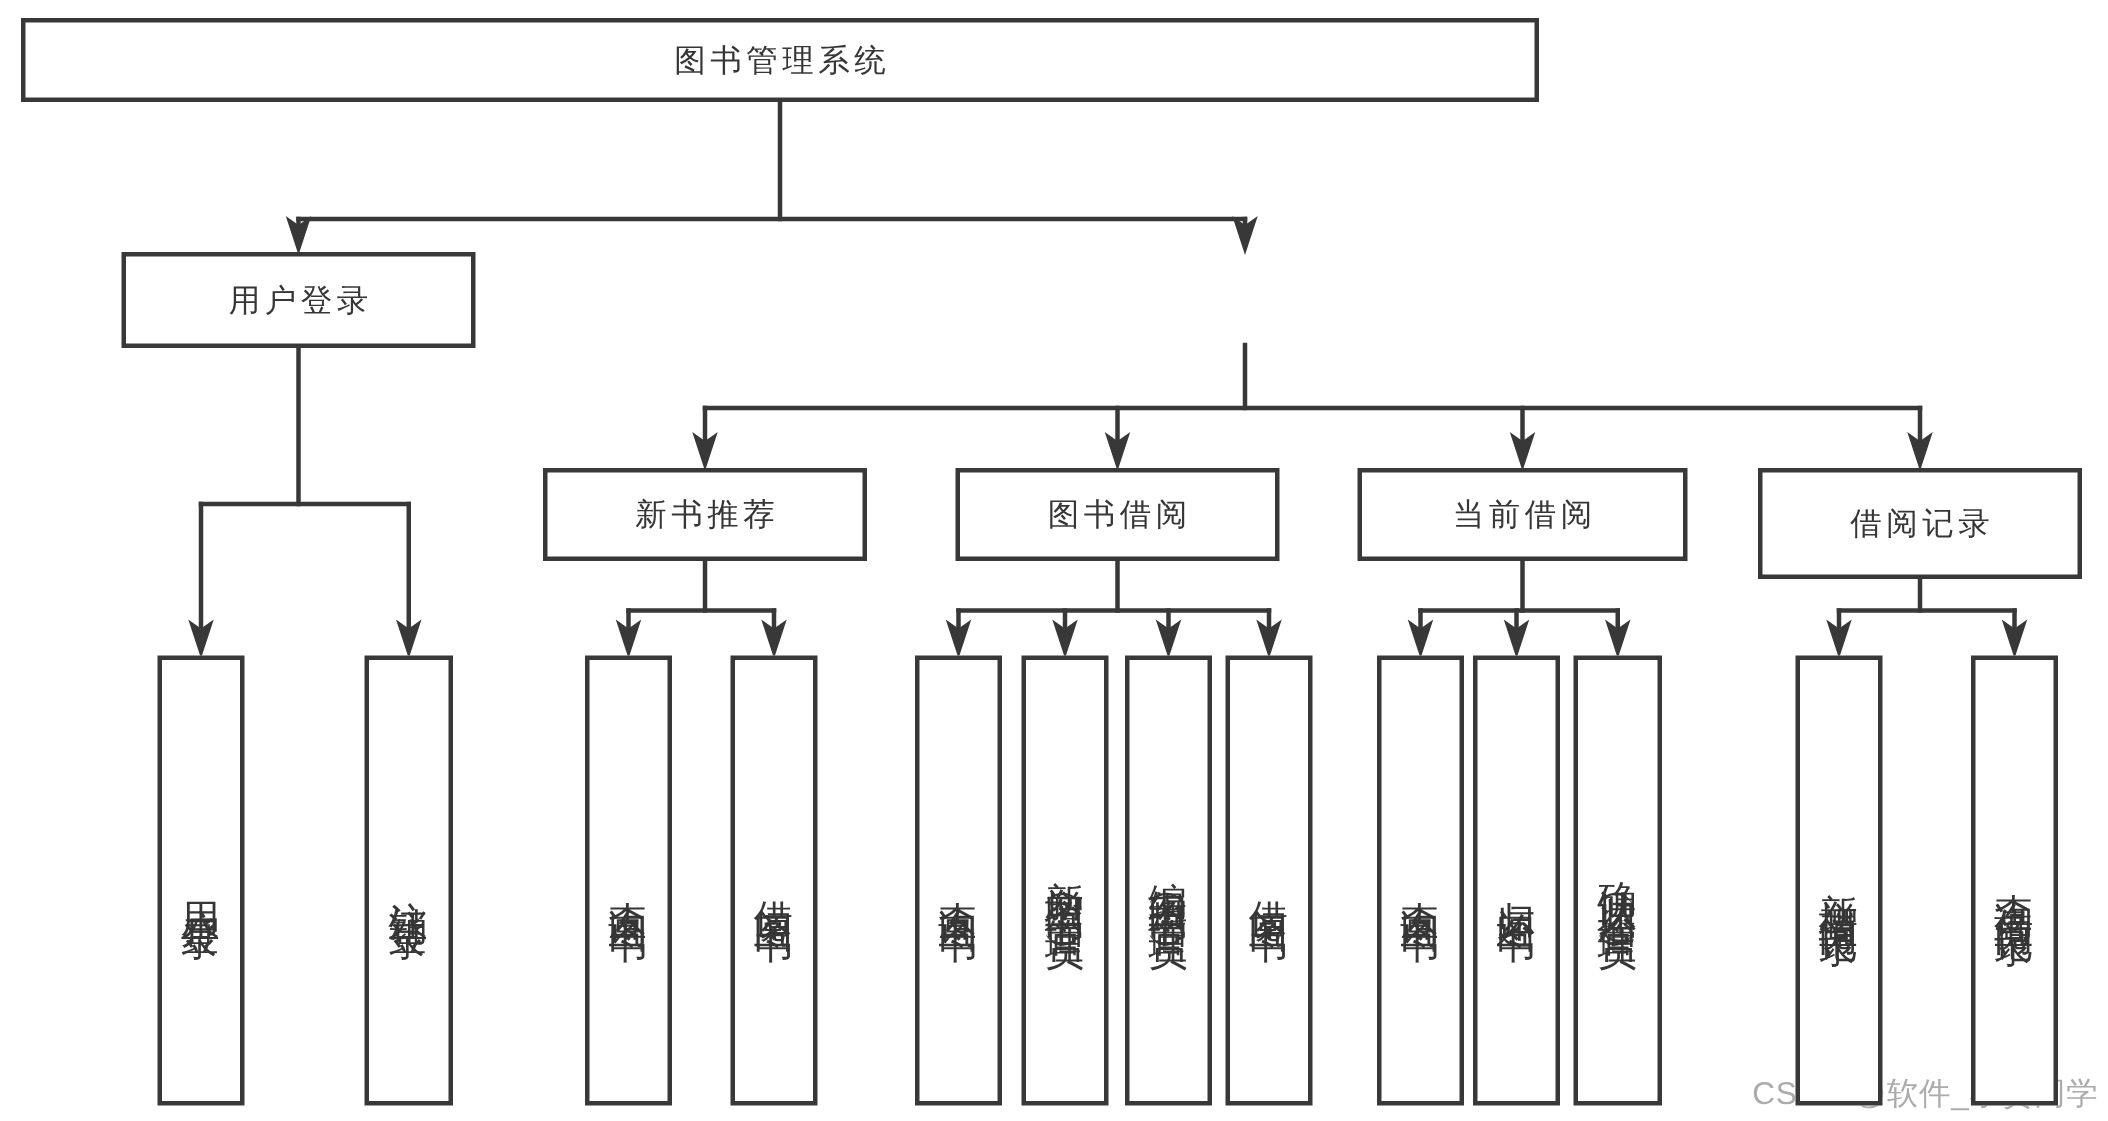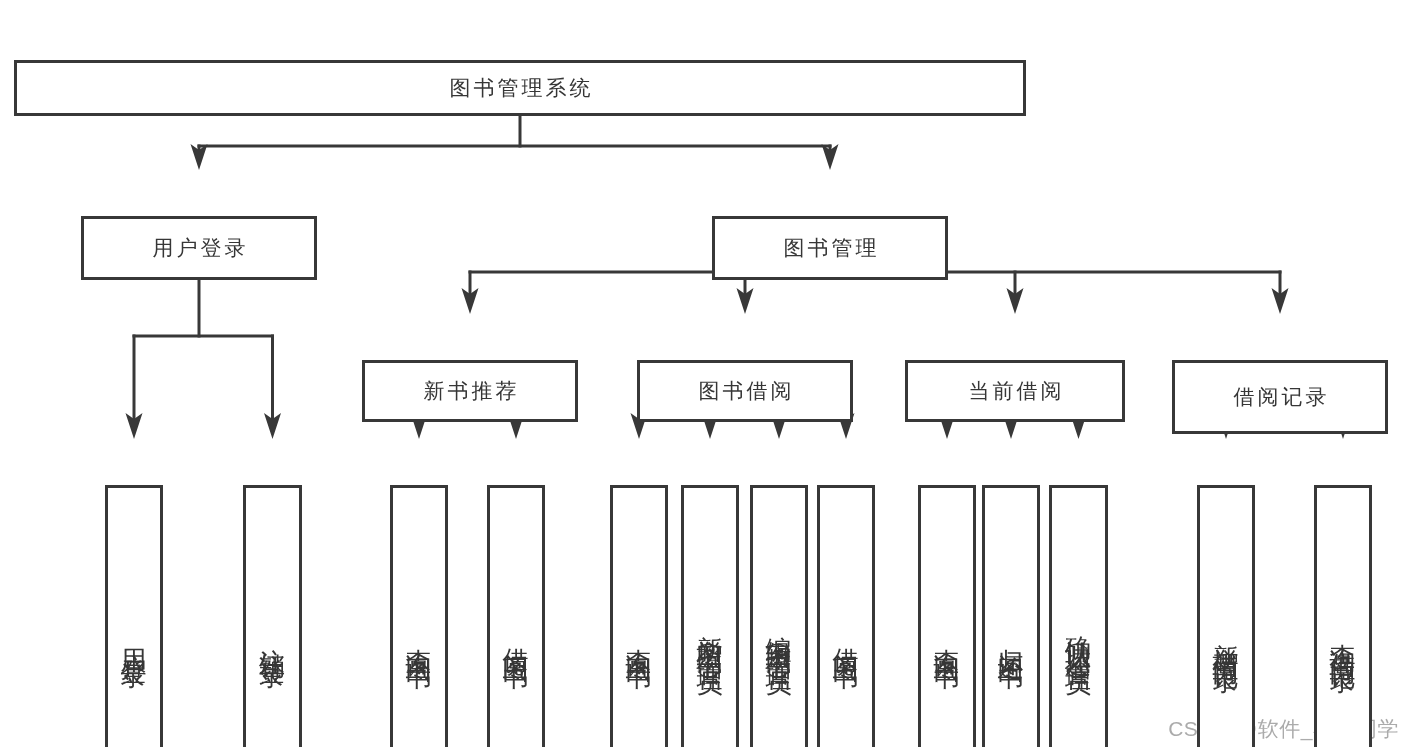--- a/index.html
+++ b/index.html
@@ -15,21 +15,20 @@
     stroke: var(--line, #383838); stroke-width: 3; fill: none; stroke-linecap: square;
   }
   svg.connectors .arrowhead { fill: var(--line, #383838); stroke: none; }
   .node {
     position: absolute; box-sizing: border-box;
     background: #ffffff;
     border: 3px solid var(--line, #383838);
     color: var(--text, #363636);
     display: flex; align-items: center; justify-content: center;
     text-align: center;
-    margin-top: 48px;
   }
   .node.h { font-size: 21px; letter-spacing: 3px; white-space: nowrap; }
   .node.h .lbl { transform: translateX(1.5px); } 
   .node.v { font-size: 26px; }
   .node.v .lbl {
     writing-mode: vertical-rl; text-orientation: mixed;
     letter-spacing: 5px; line-height: 1; margin-bottom: -5px;
   }
   .watermark {
     position: absolute; top: 715px; right: 6px;
@@ -95,23 +94,20 @@
       <path d="M 1343 407 L 1343 423" class="line"></path>
       <path d="M 1343 439 L 1334.5 413 L 1343 419 L 1351.5 413 Z" class="arrowhead"></path>
     </svg>
   <div class="watermark">CSDN @软件_小贺同学</div>
 <div class="node h" style="left: 14px; top: 12px; width: 1012px; height: 56px;">
       <span class="lbl">图书管理系统</span>
     </div>
     <div class="node h" style="left: 81px; top: 168px; width: 236px; height: 64px;">
       <span class="lbl">用户登录</span>
     </div>
-    <div class="node h" style="left: 712px; top: 168px; width: 236px; height: 64px;">
-      <span class="lbl">图书管理</span>
-    </div>
     <div class="node v" style="left: 105px; top: 437px; width: 58px; height: 300px;">
       <span class="lbl">用户登录</span>
     </div>
     <div class="node v" style="left: 243px; top: 437px; width: 59px; height: 300px;">
       <span class="lbl">注销登录</span>
     </div>
     <div class="node h" style="left: 362px; top: 312px; width: 216px; height: 62px; text-align: center;">
       <span class="lbl">新书推荐</span>
     </div>
     <div class="node h" style="left: 637px; top: 312px; width: 216px; height: 62px;">

